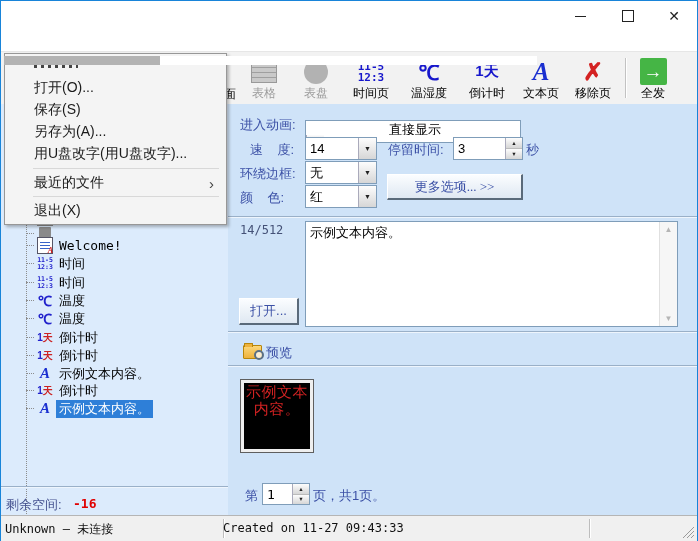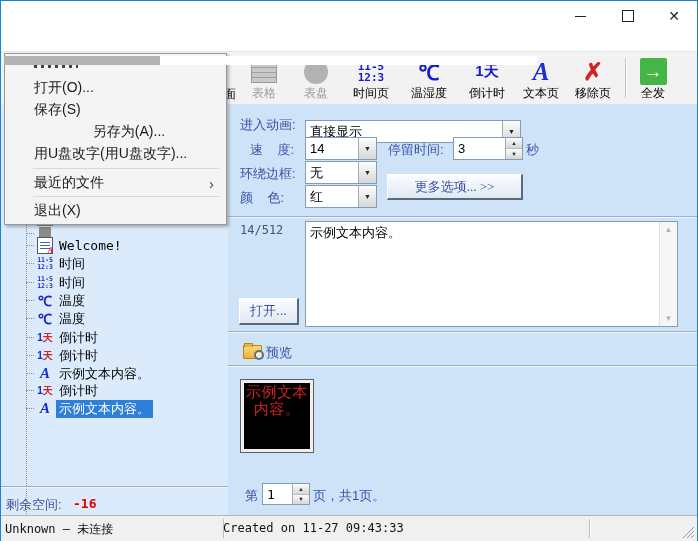--- a/index.html
+++ b/index.html
@@ -258,21 +258,21 @@
     </div>
 
     <div class="abs" style="left:0;top:382px;width:227px;height:0;border-top:1px solid #9ab0c8;box-shadow:0 1px 0 #eef5fd;"></div>
     <span class="abs" style="left:5px;top:392px;font-size:13px;color:#44518f;">剩余空间:</span>
     <span class="abs mono" style="left:72px;top:392px;font-size:13px;font-weight:bold;color:#e00000;">-16</span>
   </div>
 
   <div id="panel">
 
     <span class="flabel" style="left:12px;top:12px;">进入动画:</span>
-    <div class="combo" style="left:77px;top:16px;width:214px;">
+    <div class="combo" style="left:77px;top:16px;width:214px;flex-direction:column;">
       <span class="combo-val">直接显示</span>
       <span class="combo-arrow">▼</span>
     </div>
 
     <span class="flabel" style="left:12px;top:37px;margin-left:10px;">速    度:</span>
     <div class="combo" style="left:77px;top:33px;width:70px;">
       <span class="combo-val">14</span>
       <span class="combo-arrow">▼</span>
     </div>
     <span class="flabel" style="left:160px;top:37px;">停留时间:</span>
@@ -350,21 +350,21 @@
   </div>
 
   <div id="menu">
     <div class="mitem" style="top:1px;"></div>
     <div class="mitem" style="top:23px;">
         <span>打开(O)...</span>
       </div>
     <div class="mitem" style="top:45px;">
         <span>保存(S)</span>
       </div>
-    <div class="mitem" style="top:67px;justify-content:center;">
+    <div class="mitem" style="top:67px;">
         <span>另存为(A)...</span>
       </div>
     <div class="mitem" style="top:89px;">
         <span>用U盘改字(用U盘改字)...</span>
       </div>
     <div class="msep" style="top:114px;"></div>
     <div class="mitem" style="top:118px;">
       <span>最近的文件</span>
       <span class="marrow">›</span>
     </div>

